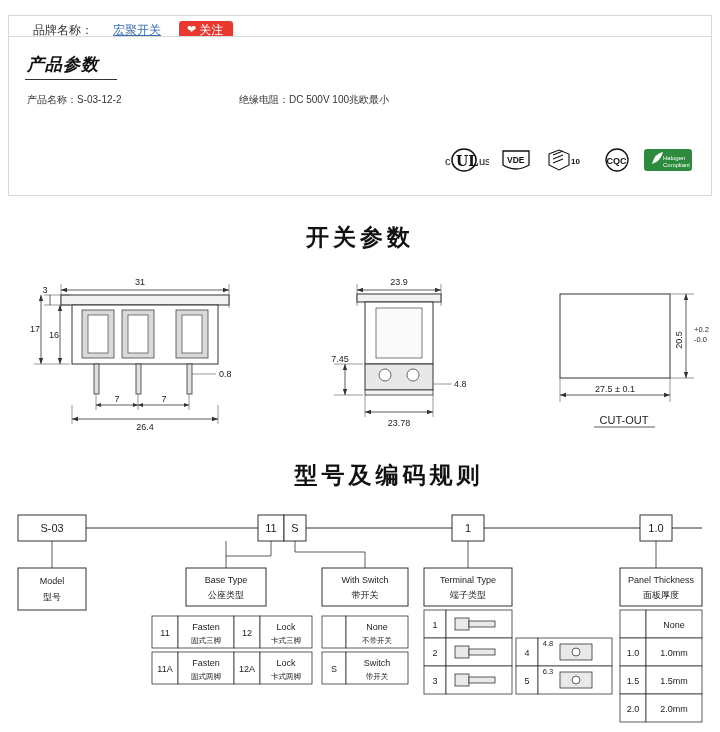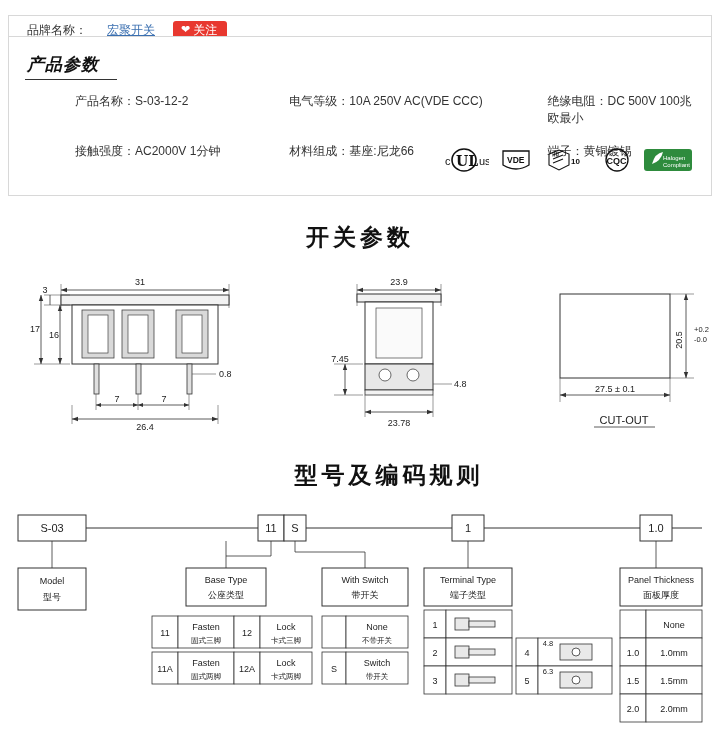--- a/index.html
+++ b/index.html
@@ -10,21 +10,21 @@
     color:#222; background:#fff;
     position:relative;
     font-size:12px;
   }
 
   
   .brandbar {
     position:absolute; left:8px; top:15px; width:704px; height:30px;
     border:1px solid #d8d8d8; border-bottom:none;
     background:#fff;
-    display:flex; align-items:center; padding-left:18px;
+    display:flex; align-items:center; padding-left:24px;
   }
   .brandbar .lbl { color:#333; font-size:12px; }
   .brandbar .brand { color:#3a6fb0; font-size:12px; margin-left:20px; }
   .follow {
     margin-left:18px;
     background:#e8382f; color:#fff; font-size:12px;
     border-radius:3px; padding:2px 10px 3px 8px;
     display:flex; align-items:center; gap:3px;
     border:none; cursor:pointer; line-height:1.2;
   }
@@ -41,21 +41,21 @@
     font-style:italic; font-weight:bold; font-size:17px; color:#111;
     letter-spacing:1px;
   }
   .spec-underline {
     position:absolute; left:16px; top:42px; width:92px; height:1px; background:#333;
   }
   .spec-grid {
     position:absolute; left:18px; top:56px; width:668px;
   }
   .spec-row { display:flex; margin-bottom:16px; }
-  .spec-cell { font-size:12px; color:#222;margin-left:48px; }
+  .spec-cell { font-size:10px; color:#222; }
   .spec-cell .k { color:#333; }
   .spec-cell .v { color:#333; }
   .c1 { width:212px; }
   .c2 { width:268px; }
   .c3 { width:188px; }
 
   .cert-row {
     position:absolute; right:18px; top:108px;
     display:flex; align-items:center; gap:10px;
   }
@@ -99,36 +99,22 @@
 
 <div class="specpanel">
   <div class="spec-title">产品参数</div>
   <div class="spec-underline"></div>
 
   <div class="spec-grid">
     <div class="spec-row">
       <div class="spec-cell c1">
         <span class="k">产品名称：</span><span class="v">S-03-12-2</span>
       </div>
-      <div class="spec-cell c2">
-        <span class="k">电气等级：</span><span class="v">10A  250V AC(VDE CCC)</span>
-      </div>
       <div class="spec-cell c3">
         <span class="k">绝缘电阻：</span><span class="v">DC 500V 100兆欧最小</span>
-      </div>
-    </div>
-    <div class="spec-row">
-      <div class="spec-cell c1">
-        <span class="k">接触强度：</span><span class="v">AC2000V 1分钟</span>
-      </div>
-      <div class="spec-cell c2">
-        <span class="k">材料组成：</span><span class="v">基座:尼龙66</span>
-      </div>
-      <div class="spec-cell c3">
-        <span class="k">端子：</span><span class="v">黄铜镀锡</span>
       </div>
     </div>
   </div>
 
   <div class="cert-row">
 
     <div class="cert">
       <svg width="44" height="30" viewBox="0 0 44 30">
         <text x="0" y="20" class="dtxt10" style="font-size:11px;fill:#111;">c</text>
         <ellipse cx="19" cy="15" rx="12" ry="11" fill="none" stroke="#111" stroke-width="1.6"></ellipse>

